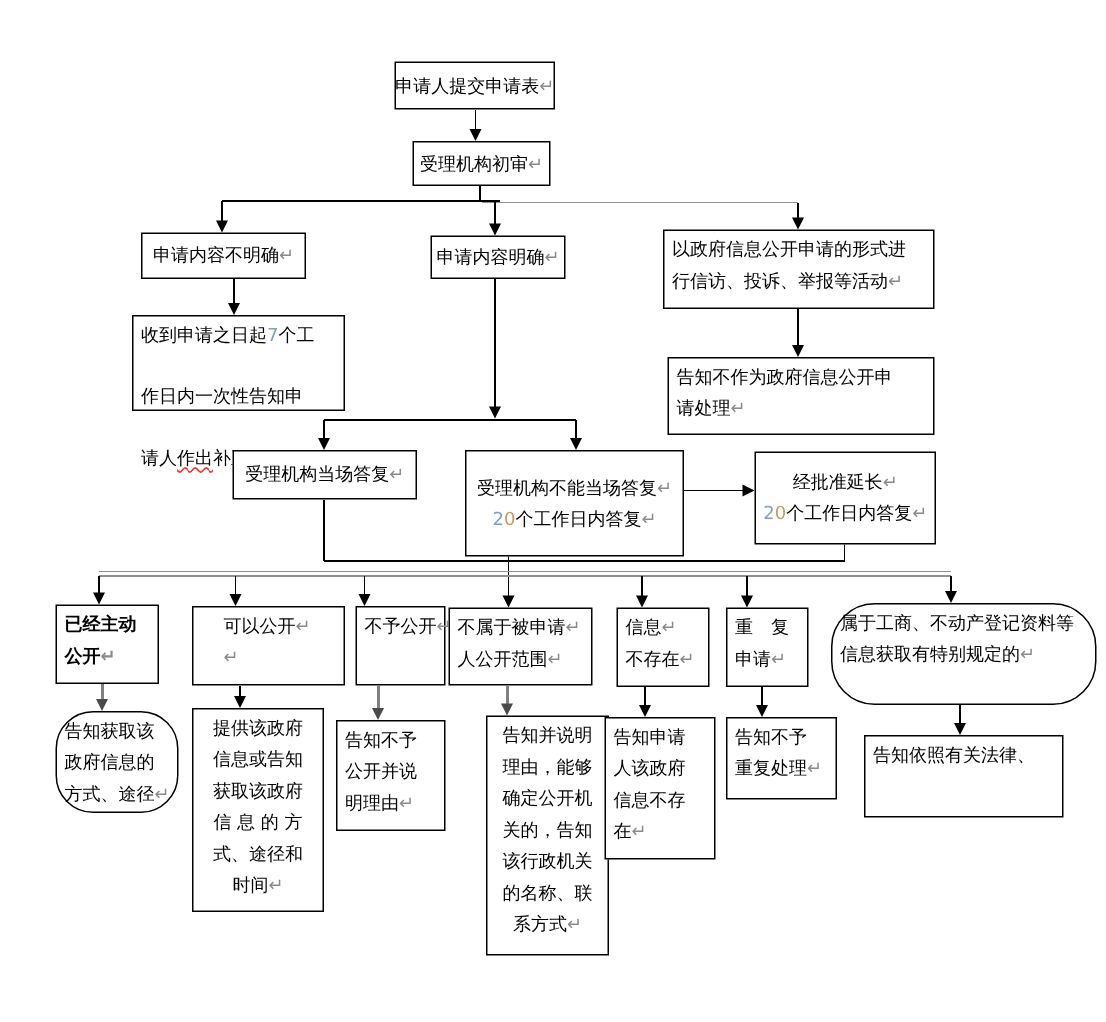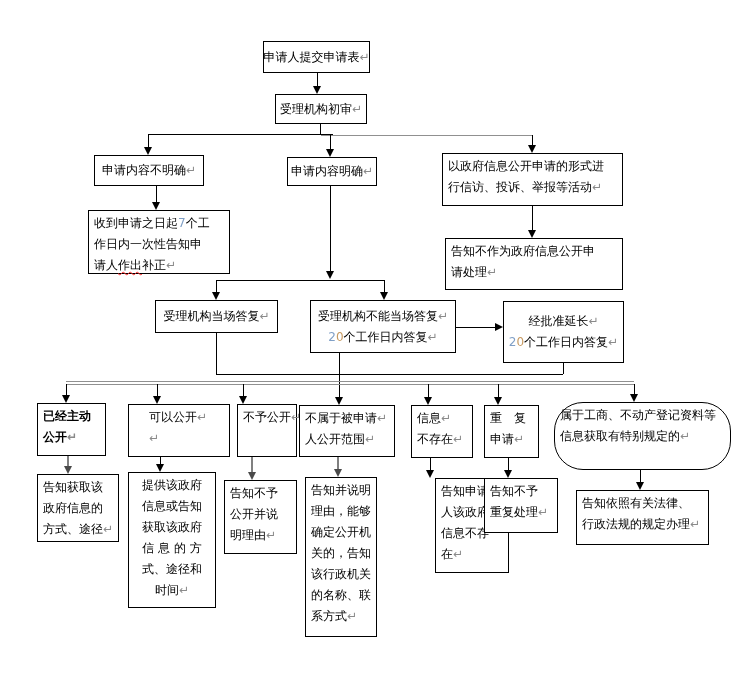--- a/index.html
+++ b/index.html
@@ -96,33 +96,33 @@
       <div class="node center" style="left: 94px; top: 155px; width: 110px; height: 31px; border-color: rgb(0, 0, 0); background: rgb(255, 255, 255);">
         <div class="line"><span>申请内容不明确</span><span style="color: rgb(138, 138, 138);">↵</span></div>
       </div>
       <div class="node center" style="left: 287px; top: 157px; width: 90px; height: 29px; border-color: rgb(0, 0, 0); background: rgb(255, 255, 255);">
         <div class="line"><span>申请内容明确</span><span style="color: rgb(138, 138, 138);">↵</span></div>
       </div>
       <div class="node" style="left: 442px; top: 153px; width: 181px; height: 53px; border-color: rgb(0, 0, 0); background: rgb(255, 255, 255);">
         <div class="line"><span>以政府信息公开申请的形式进</span></div>
         <div class="line"><span>行信访、投诉、举报等活动</span><span style="color: rgb(138, 138, 138);">↵</span></div>
       </div>
-      <div class="node" style="left: 88px; top: 210px; width: 142px; height: 64px; border-color: rgb(0, 0, 0); background: rgb(255, 255, 255);">
+      <div class="node" style="left: 88px; top: 210px; width: 142px; height: 64px; border-color: rgb(0, 0, 0); background: rgb(255, 255, 255); gap: 20px;">
         <div class="line"><span>收到申请之日起</span><span style="color: rgb(127, 159, 198);">7</span><span>个工</span></div>
         <div class="line"><span>作日内一次性告知申</span></div>
         <div class="line"><span>请人</span><span class="wavy" style="text-decoration-color: rgb(255, 42, 42);">作出</span><span>补正</span><span style="color: rgb(138, 138, 138);">↵</span></div>
       </div>
       <div class="node" style="left: 445px; top: 238px; width: 178px; height: 52px; border-color: rgb(0, 0, 0); background: rgb(255, 255, 255);">
         <div class="line"><span>告知不作为政府信息公开申</span></div>
         <div class="line"><span>请处理</span><span style="color: rgb(138, 138, 138);">↵</span></div>
       </div>
       <div class="node center" style="left: 155px; top: 300px; width: 123px; height: 33px; border-color: rgb(0, 0, 0); background: rgb(255, 255, 255);">
         <div class="line"><span>受理机构当场答复</span><span style="color: rgb(138, 138, 138);">↵</span></div>
       </div>
-      <div class="node center" style="left: 310px; top: 300px; width: 146px; height: 53px; border-color: rgb(0, 0, 0); background: rgb(255, 255, 255);">
+      <div class="node center" style="left: 310px; top: 300px; width: 146px; height: 71px; border-color: rgb(0, 0, 0); background: rgb(255, 255, 255);">
         <div class="line"><span>受理机构不能当场答复</span><span style="color: rgb(138, 138, 138);">↵</span></div>
         <div class="line"><span style="color: rgb(127, 159, 198);">2</span><span style="color: rgb(199, 154, 98);">0</span><span>个工作日内答复</span><span style="color: rgb(138, 138, 138);">↵</span></div>
       </div>
       <div class="node center" style="left: 503px; top: 301px; width: 121px; height: 62px; border-color: rgb(0, 0, 0); background: rgb(255, 255, 255);">
         <div class="line"><span>经批准延长</span><span style="color: rgb(138, 138, 138);">↵</span></div>
         <div class="line"><span style="color: rgb(127, 159, 198);">2</span><span style="color: rgb(199, 154, 98);">0</span><span>个工作日内答复</span><span style="color: rgb(138, 138, 138);">↵</span></div>
       </div>
       <div class="node" style="left: 37px; top: 403px; width: 69px; height: 53px; border-color: rgb(0, 0, 0); background: rgb(255, 255, 255); font-weight: bold;">
         <div class="line"><span>已经主动</span></div>
         <div class="line"><span>公开</span><span style="color: rgb(138, 138, 138);">↵</span></div>
@@ -143,55 +143,54 @@
         <div class="line"><span>不存在</span><span style="color: rgb(138, 138, 138);">↵</span></div>
       </div>
       <div class="node" style="left: 484px; top: 405px; width: 55px; height: 53px; border-color: rgb(0, 0, 0); background: rgb(255, 255, 255);">
         <div class="line"><span>重　复</span></div>
         <div class="line"><span>申请</span><span style="color: rgb(138, 138, 138);">↵</span></div>
       </div>
       <div class="node" style="left: 554px; top: 402px; width: 177px; height: 68px; border-color: rgb(0, 0, 0); background: rgb(255, 255, 255); border-radius: 29px;">
         <div class="line"><span>属于工商、不动产登记资料等</span></div>
         <div class="line"><span>信息获取有特别规定的</span><span style="color: rgb(138, 138, 138);">↵</span></div>
       </div>
-      <div class="node" style="left: 37px; top: 474px; width: 82px; height: 68px; border-color: rgb(0, 0, 0); background: rgb(255, 255, 255);">
+      <div class="node" style="left: 37px; top: 474px; width: 82px; height: 68px; border-color: rgb(0, 0, 0); background: rgb(255, 255, 255); border-radius: 25px;">
         <div class="line"><span>告知获取该</span></div>
         <div class="line"><span>政府信息的</span></div>
         <div class="line"><span>方式、途径</span><span style="color: rgb(138, 138, 138);">↵</span></div>
       </div>
       <div class="node" style="left: 128px; top: 472px; width: 88px; height: 136px; border-color: rgb(0, 0, 0); background: rgb(255, 255, 255); align-items: center;">
         <div class="line"><span>提供该政府</span></div>
         <div class="line"><span>信息或告知</span></div>
         <div class="line"><span>获取该政府</span></div>
         <div class="line"><span>信 息 的 方</span></div>
         <div class="line"><span>式、途径和</span></div>
         <div class="line"><span>时间</span><span style="color: rgb(138, 138, 138);">↵</span></div>
       </div>
       <div class="node" style="left: 224px; top: 480px; width: 73px; height: 74px; border-color: rgb(0, 0, 0); background: rgb(255, 255, 255);">
         <div class="line"><span>告知不予</span></div>
         <div class="line"><span>公开并说</span></div>
         <div class="line"><span>明理由</span><span style="color: rgb(138, 138, 138);">↵</span></div>
       </div>
-      <div class="node" style="left: 305px; top: 477px; width: 72px; height: 160px; border-color: rgb(0, 0, 0); background: rgb(255, 255, 255);">
+      <div class="node" style="left: 324px; top: 477px; width: 82px; height: 160px; border-color: rgb(0, 0, 0); background: rgb(255, 255, 255); align-items: center;">
         <div class="line"><span>告知并说明</span></div>
         <div class="line"><span>理由，能够</span></div>
         <div class="line"><span>确定公开机</span></div>
         <div class="line"><span>关的，告知</span></div>
         <div class="line"><span>该行政机关</span></div>
         <div class="line"><span>的名称、联</span></div>
         <div class="line"><span>系方式</span><span style="color: rgb(138, 138, 138);">↵</span></div>
       </div>
-      <div class="node" style="left: 403px; top: 478px; width: 74px; height: 95px; border-color: rgb(0, 0, 0); background: rgb(255, 255, 255); margin-left: 32px;">
+      <div class="node" style="left: 403px; top: 478px; width: 74px; height: 95px; border-color: rgb(0, 0, 0); background: rgb(255, 255, 255);">
         <div class="line"><span>告知申请</span></div>
         <div class="line"><span>人该政府</span></div>
         <div class="line"><span>信息不存</span></div>
         <div class="line"><span>在</span><span style="color: rgb(138, 138, 138);">↵</span></div>
       </div>
       <div class="node" style="left: 484px; top: 478px; width: 74px; height: 55px; border-color: rgb(0, 0, 0); background: rgb(255, 255, 255);">
         <div class="line"><span>告知不予</span></div>
         <div class="line"><span>重复处理</span><span style="color: rgb(138, 138, 138);">↵</span></div>
       </div>
       <div class="node" style="left: 576px; top: 490px; width: 133px; height: 55px; border-color: rgb(0, 0, 0); background: rgb(255, 255, 255);">
         <div class="line"><span>告知依照有关法律、</span></div>
-        <div class="line"><span>行政法规的规定办理</span><span style="color: rgb(138, 138, 138);">↵</span></div>
       </div>
     </div>
 </div>
 
 </body></html>

